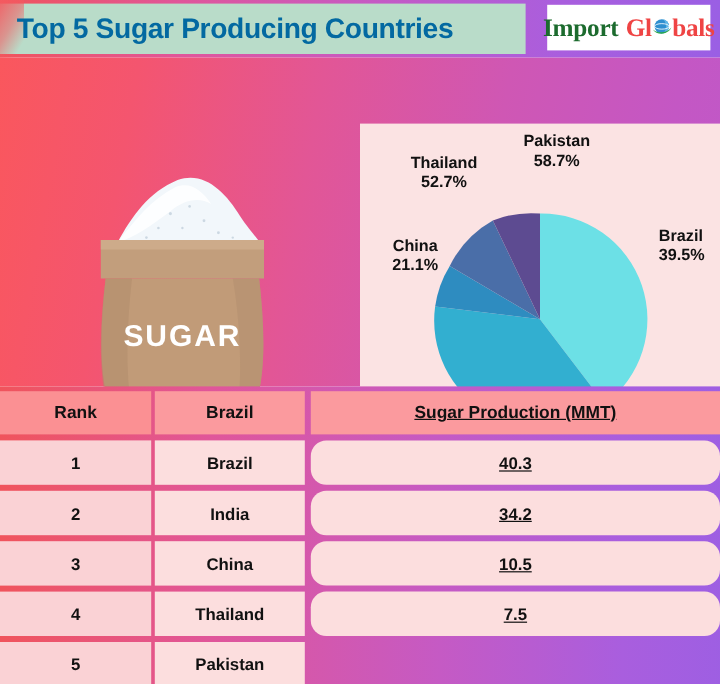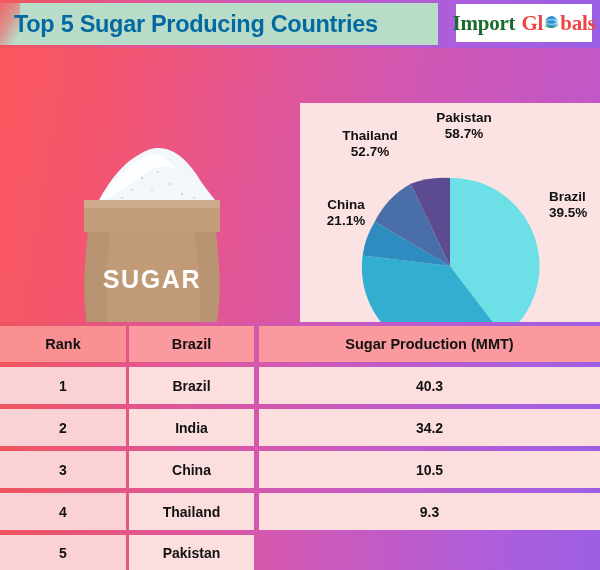--- a/index.html
+++ b/index.html
@@ -140,27 +140,27 @@
     display: flex;
     align-items: center;
     justify-content: center;
     font-size: 14px;
     font-weight: bold;
     color: #111111;
     box-sizing: border-box;
   }
   .c-rank    { width: 126px; }
   .c-country { width: 125px; }
-  .c-value   { width: 341px; }
+  .c-value   { width: 341px; text-decoration: underline; }
 
   .hdr .tcell   { background: #fb9a9e; font-size: 14.5px; }
   .hdr .c-rank  { background: #fb9093; }
   .body-row .c-rank    { background: #fad2d5; }
   .body-row .c-country { background: #fcdede; }
-  .body-row .c-value   { background: #fcdede; }
+  .body-row .c-value   { background: #fcdede; border-radius: 13px; }
 
   
   [data-bind]:empty { min-height: 0; }
 </style>
 </head>
 <body>
 
 <div id="infographic">
 
   <div class="header-band">
@@ -294,21 +294,21 @@
       <div class="tcell c-country" data-bind="table.rows.2.country">China</div>
       <div style="width:5px;"></div>
       <div class="tcell c-value" data-bind="table.rows.2.production">10.5</div>
     </div>
 
     <div class="trow body-row" style="top:171px; height:37px;">
       <div class="tcell c-rank" data-bind="table.rows.3.rank">4</div>
       <div style="width:3px;"></div>
       <div class="tcell c-country" data-bind="table.rows.3.country">Thailand</div>
       <div style="width:5px;"></div>
-      <div class="tcell c-value" data-bind="table.rows.3.production">9.3</div>
+      <div class="tcell c-value" data-bind="table.rows.3.production">7.5</div>
     </div>
 
     <div class="trow body-row" style="top:213px; height:35px;">
       <div class="tcell c-rank" data-bind="table.rows.4.rank">5</div>
       <div style="width:3px;"></div>
       <div class="tcell c-country" data-bind="table.rows.4.country">Pakistan</div>
       <div style="width:5px;"></div>
     </div>
 
   </div>

